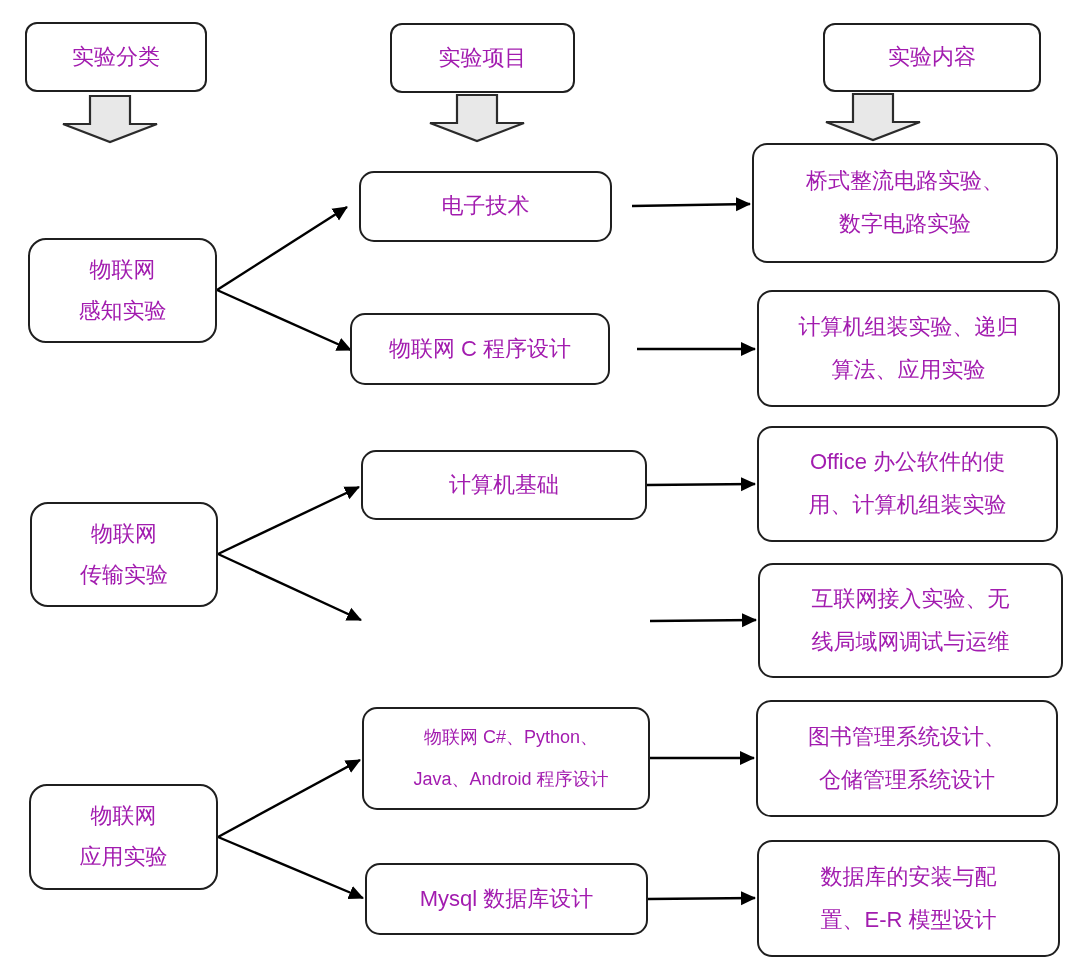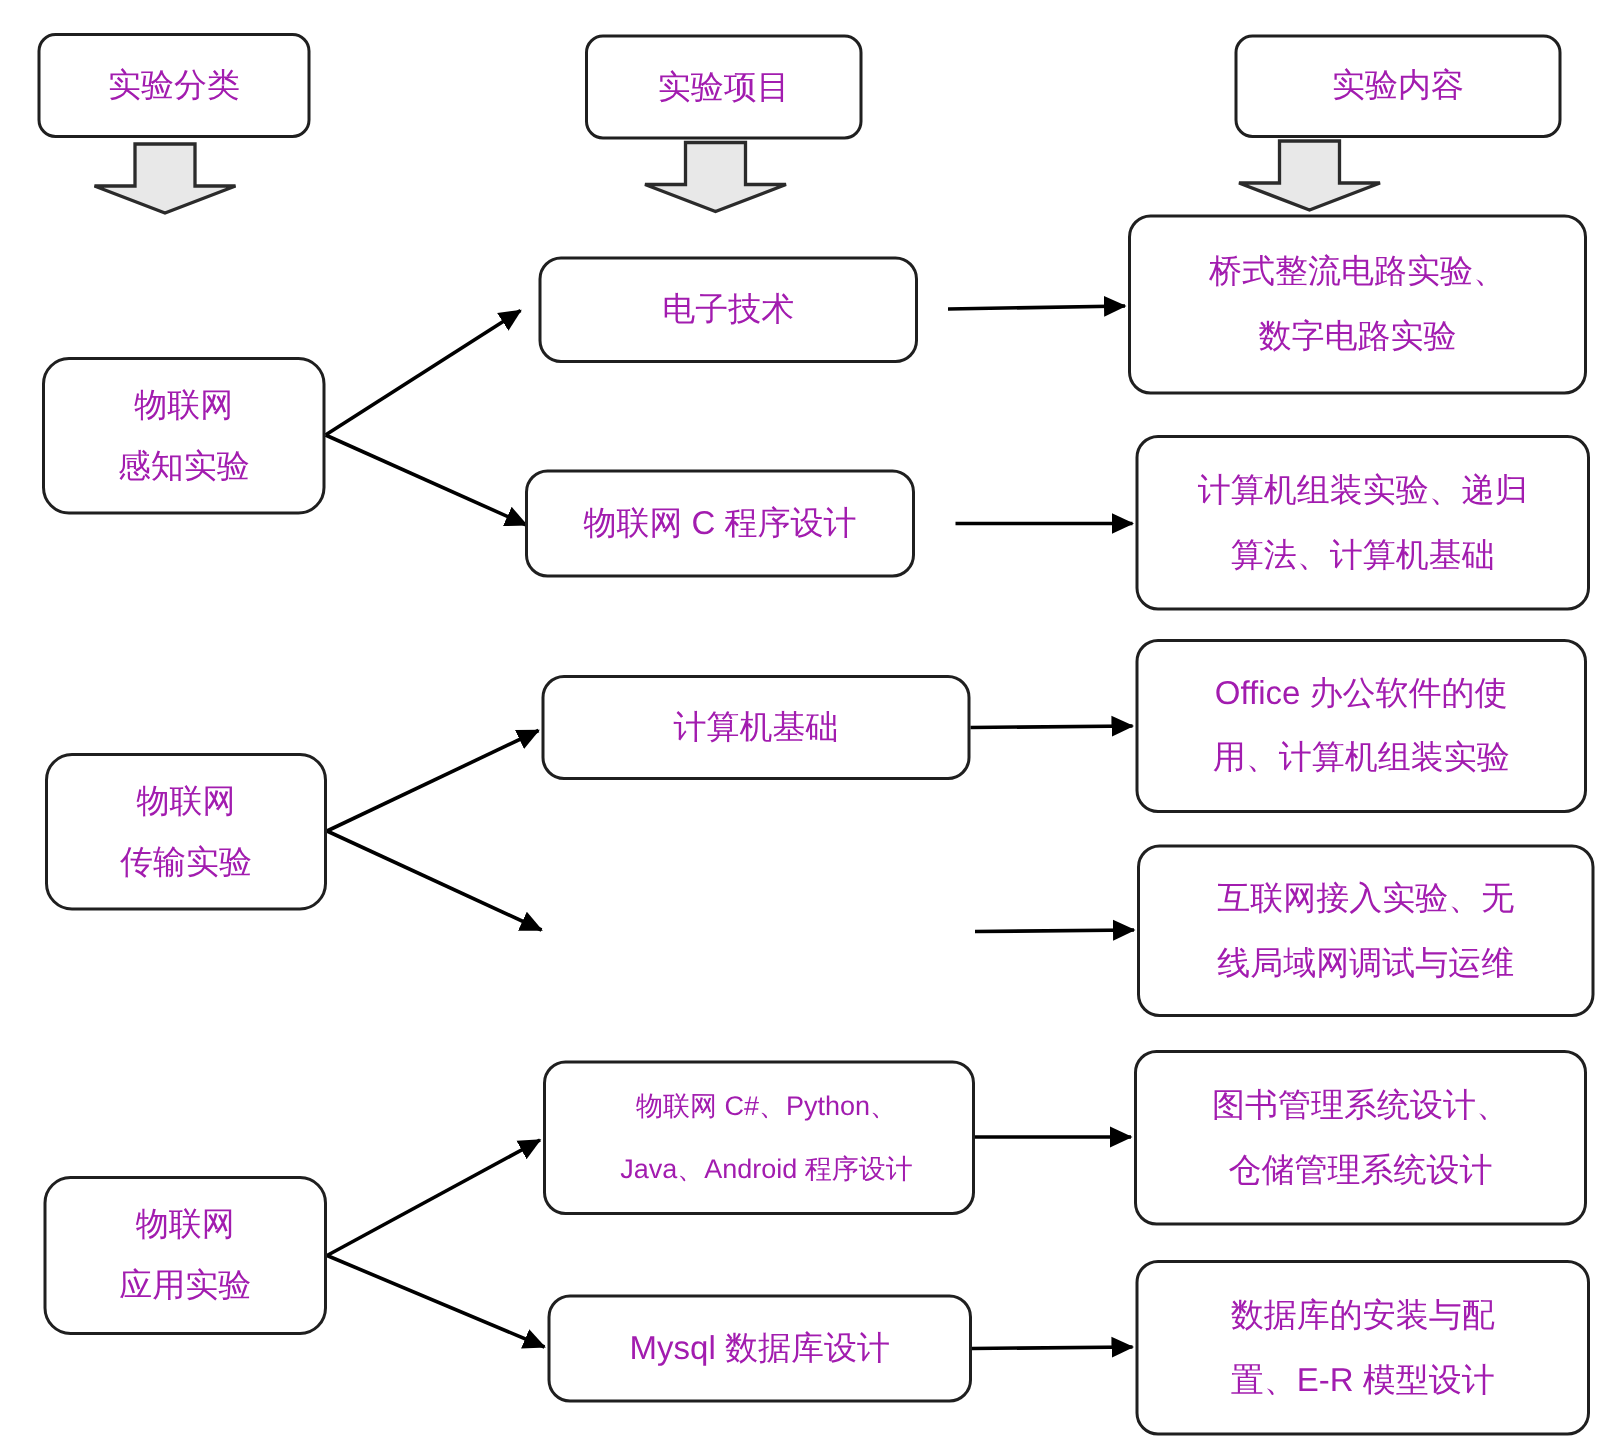--- a/index.html
+++ b/index.html
@@ -88,21 +88,21 @@
     </div>
   <div class="box project" style="left:350px;top:313px;width:260px;height:72px;">
       <div>物联网 C 程序设计</div>
     </div>
   <div class="box content" style="left:752px;top:143px;width:306px;height:120px;">
       <div>桥式整流电路实验、</div>
       <div>数字电路实验</div>
     </div>
   <div class="box content" style="left:757px;top:290px;width:303px;height:117px;">
       <div>计算机组装实验、递归</div>
-      <div>算法、计算机基础</div>
+      <div>算法、应用实验</div>
     </div>
 
   <div class="box category" style="left:30px;top:502px;width:188px;height:105px;">
       <div>物联网</div>
       <div>传输实验</div>
     </div>
   <div class="box project" style="left:361px;top:450px;width:286px;height:70px;">
       <div>计算机基础</div>
     </div>
   <div class="box content" style="left:757px;top:426px;width:301px;height:116px;">

